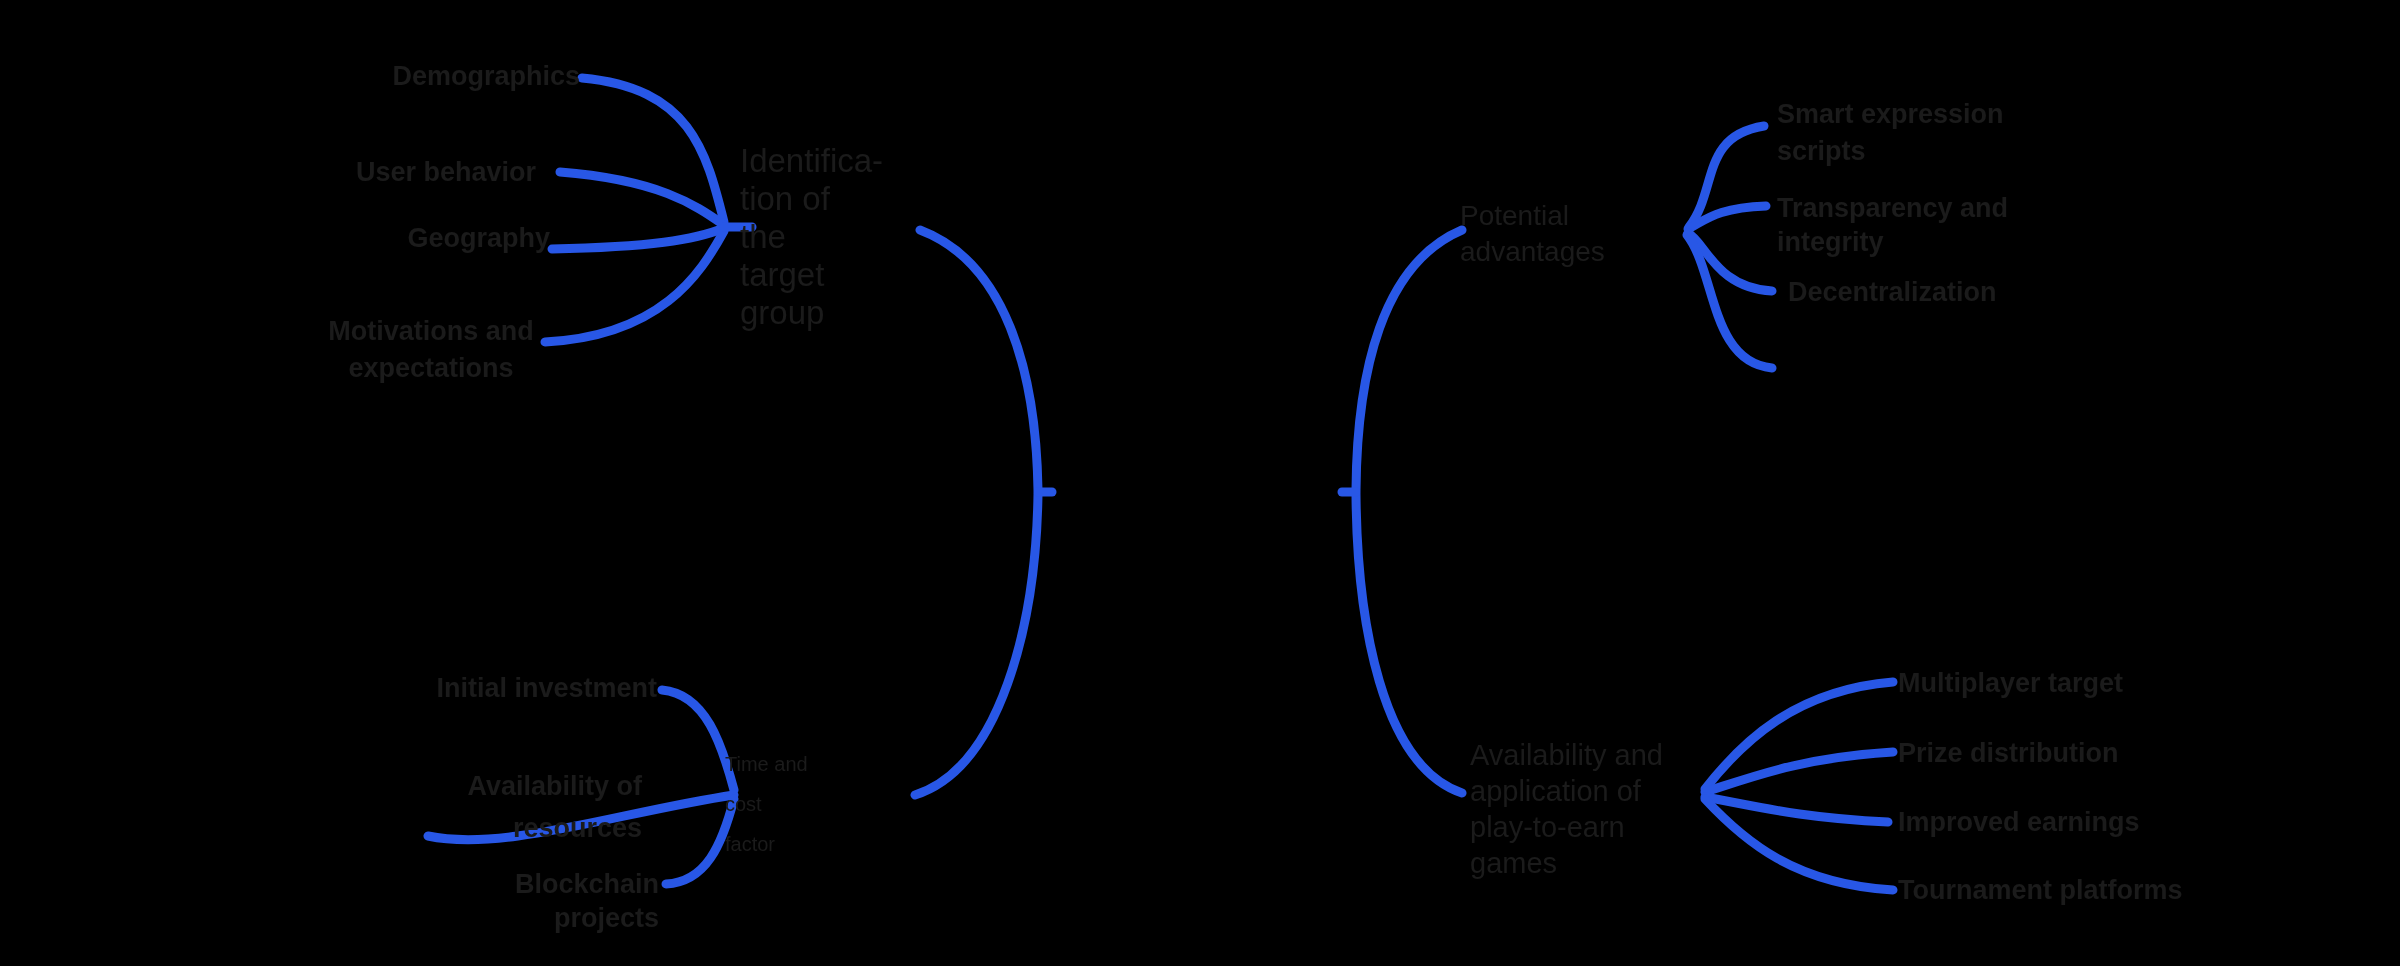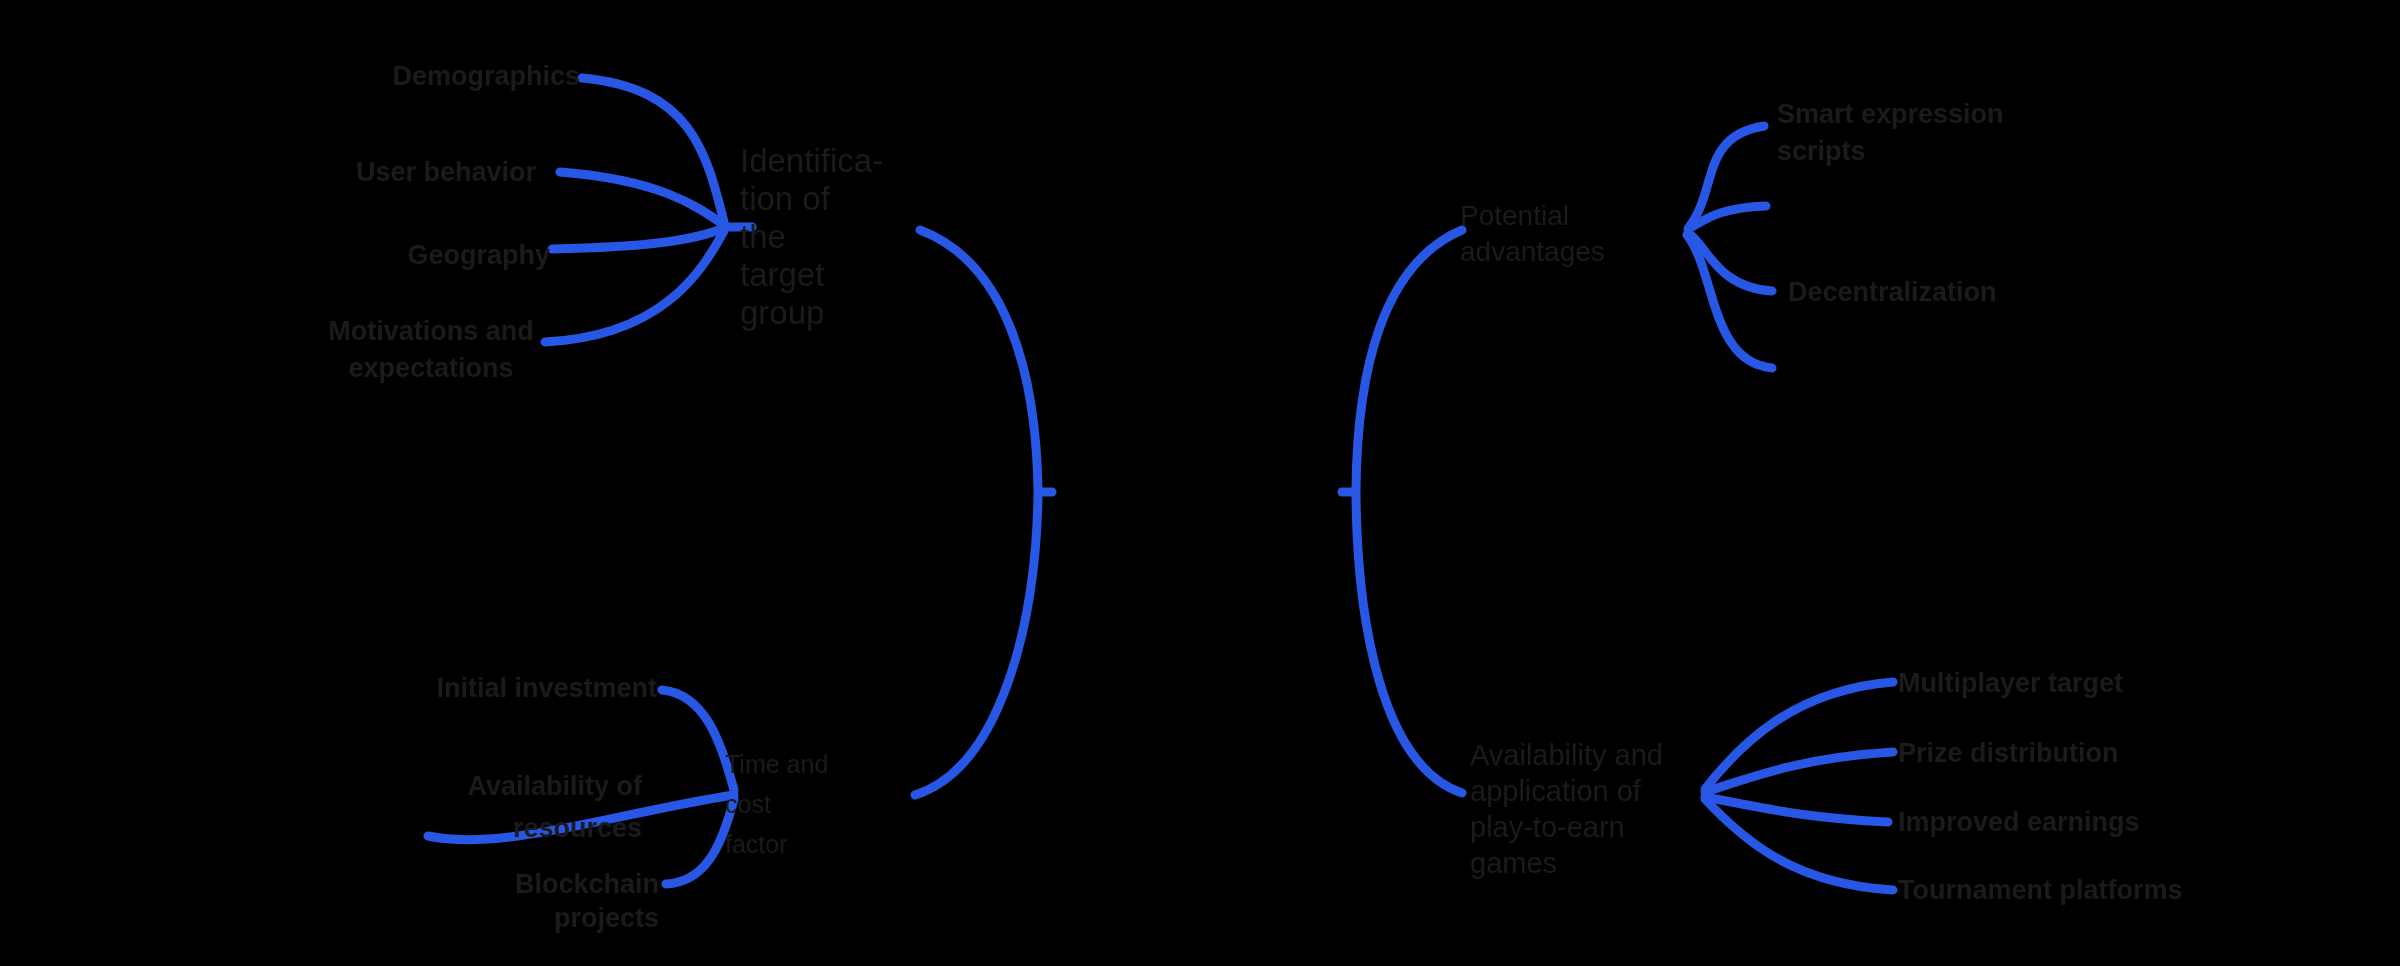--- a/index.html
+++ b/index.html
@@ -22,24 +22,24 @@
     color:var(--ink,#1b1b1b);
     white-space:pre-line;
     line-height:1.25;
   }
   .leaf{font-weight:bold;font-size:27px;}
   .main{font-size:31px;text-align:left;}
   
   #node-a {left:740px;top:142px;width:200px;line-height:38px;font-size:33px;}
   #leaf-a1{left:368px;top:60px; width:212px;text-align:right;}
   #leaf-a2{left:356px;top:156px;width:202px;text-align:left;}
-  #leaf-a3{left:388px;top:239px;width:162px;text-align:right;}
+  #leaf-a3{left:388px;top:222px;width:162px;text-align:right;}
   #leaf-a4{left:322px;top:313px;width:218px;text-align:center;line-height:37px;}
   
-  #node-b {left:725px;top:744px;width:200px;line-height:40px;font-size:25px;}
+  #node-b {left:725px;top:744px;width:200px;line-height:40px;font-size:20px;}
   #leaf-b1{left:425px;top:672px;width:232px;text-align:right;}
   #leaf-b2{left:428px;top:765px;width:214px;text-align:right;line-height:42px;}
   #leaf-b3{left:457px;top:868px;width:202px;text-align:right;}
   
   #node-c {left:1460px;top:198px;width:205px;line-height:36px;font-size:28px;}
   #leaf-c1{left:1777px;top:96px; width:310px;text-align:left;line-height:37px;}
   #leaf-c2{left:1777px;top:192px;width:340px;text-align:left;}
   #leaf-c3{left:1788px;top:276px;width:300px;text-align:left;}
   #leaf-c4{left:1788px;top:353px;width:300px;text-align:left;}
   
@@ -106,20 +106,21 @@
   <div class="label leaf" id="leaf-a4">Motivations and
 expectations</div>
 
   <div class="label leaf" id="leaf-b1">Initial investment</div>
   <div class="label leaf" id="leaf-b2">Availability of
 resources</div>
   <div class="label leaf" id="leaf-b3">Blockchain projects</div>
 
   <div class="label leaf" id="leaf-c1">Smart expression
 scripts</div>
+  <div class="label leaf" id="leaf-c2">Transparency and integrity</div>
   <div class="label leaf" id="leaf-c3">Decentralization</div>
 
   <div class="label leaf" id="leaf-d1">Multiplayer target</div>
   <div class="label leaf" id="leaf-d2">Prize distribution</div>
   <div class="label leaf" id="leaf-d3">Improved earnings</div>
   <div class="label leaf" id="leaf-d4">Tournament platforms</div>
 
 </div>
 
 </body></html>

